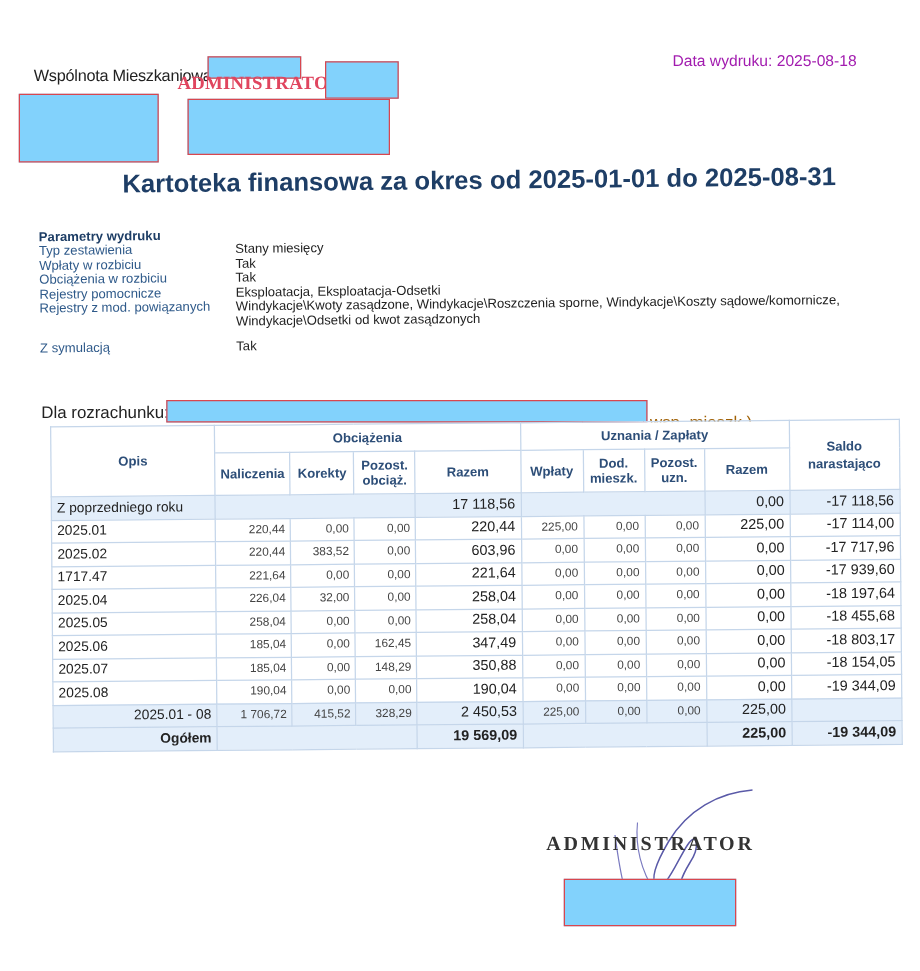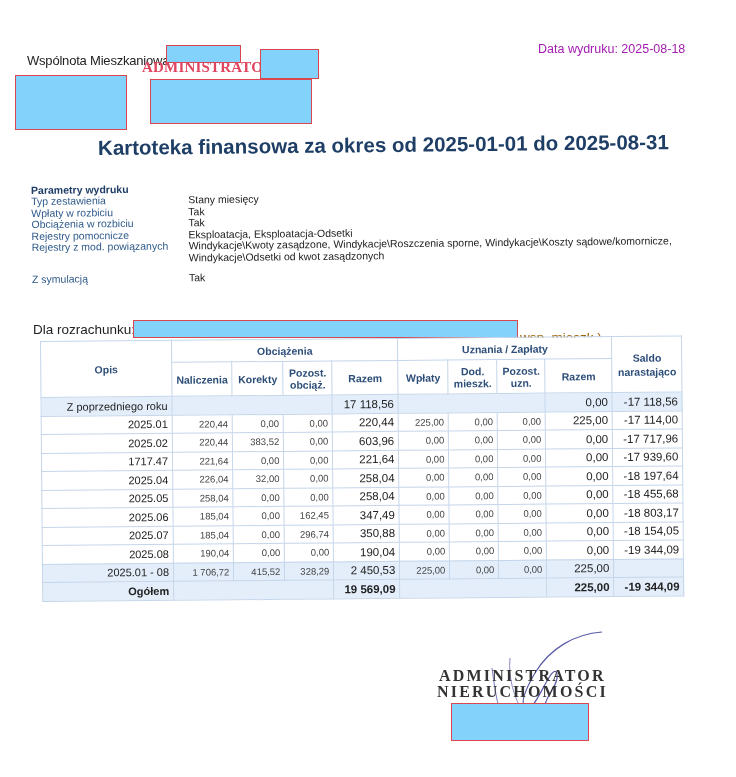--- a/index.html
+++ b/index.html
@@ -18,25 +18,25 @@
   .params .val { color: #222; width: 510px; }
   .params .row.gap { margin-top: 8px; }
   .rozr { left: 33px; top: 322px; font-size: 13.5px; color: #222; }
   .rozr2 { left: 520px; top: 330px; font-size: 13.5px; color: #a16207; }
   table.ledger { position: absolute; left: 40px; top: 341px; border-collapse: collapse; font-size: 10px; transform: rotate(-0.5deg); transform-origin: left top; }
   table.ledger td, table.ledger th { border: 1px solid #c5d6ea; padding: 0 4px; height: 18.5px; white-space: nowrap; }
   table.ledger th { color: #2d4e78; font-weight: bold; text-align: center; font-size: 10.5px; background: #fff; }
   table.ledger th.grp { height: 22px; }
   table.ledger th.sub { height: 34px; line-height: 12px; }
   table.ledger td.num { text-align: right; }
-  table.ledger td.desc { text-align: right; font-size: 11px; }
+  table.ledger td.desc { text-align: left; font-size: 11px; }
   table.ledger tr.shade td { background: #e3eefa; }
   table.ledger td.big { font-size: 11.5px; }
   table.ledger td.small { font-size: 9.5px; color: #444; }
-  table.ledger tr.total td { font-weight: bold; }
+  table.ledger tr.total td { font-weight: bold; padding-left: 28px; }
   .sig { left: 437px; top: 668px; font-family: "Liberation Serif", serif; font-weight: bold; font-size: 16px; color: #333; letter-spacing: 2.2px; line-height: 16px; text-align: center; }
   .sig-svg { position: absolute; left: 480px; top: 628px; }
 </style>
 </head>
 <body>
 
 <div class="abs org">Wspólnota Mieszkaniowa</div>
 <div class="redact" style="left:166px;top:45px;width:75px;height:18px;"></div>
 <div class="abs stamp-red">ADMINISTRATOR</div>
 <div class="redact" style="left:260px;top:49px;width:59px;height:30px;"></div>
@@ -187,21 +187,21 @@
         <td class="num small">0,00</td>
         <td class="num small">0,00</td>
         <td class="num small">0,00</td>
         <td class="num big">0,00</td>
         <td class="num big">-18 803,17</td>
       </tr>
       <tr>
         <td class="desc">2025.07</td>
         <td class="num small">185,04</td>
         <td class="num small">0,00</td>
-        <td class="num small">296,74</td>
+        <td class="num small">148,29</td>
         <td class="num big">350,88</td>
         <td class="num small">0,00</td>
         <td class="num small">0,00</td>
         <td class="num small">0,00</td>
         <td class="num big">0,00</td>
         <td class="num big">-18 154,05</td>
       </tr>
       <tr>
         <td class="desc">2025.08</td>
         <td class="num small">190,04</td>
@@ -239,15 +239,14 @@
   </tbody>
 </table>
 
 <svg class="sig-svg" width="130" height="90" viewBox="0 0 130 90">
   <path d="M122 4 C 95 6, 70 20, 55 45 C 45 62, 40 75, 45 80 C 52 86, 62 60, 70 48 C 78 36, 80 50, 72 62 C 66 72, 60 84, 70 82" fill="none" stroke="#5a5aa8" stroke-width="1.2"></path>
   <path d="M12 40 C 14 55, 16 70, 20 84" fill="none" stroke="#7a7ac0" stroke-width="1"></path>
   <path d="M30 30 C 28 50, 34 70, 44 86" fill="none" stroke="#7a7ac0" stroke-width="0.9"></path>
 </svg>
 <div class="abs sig">
   <div>ADMINISTRATOR</div>
-  <div>NIERUCHOMOŚCI</div>
 </div>
 <div class="redact" style="left:451px;top:703px;width:138px;height:38px;"></div>
 
 </body></html>

